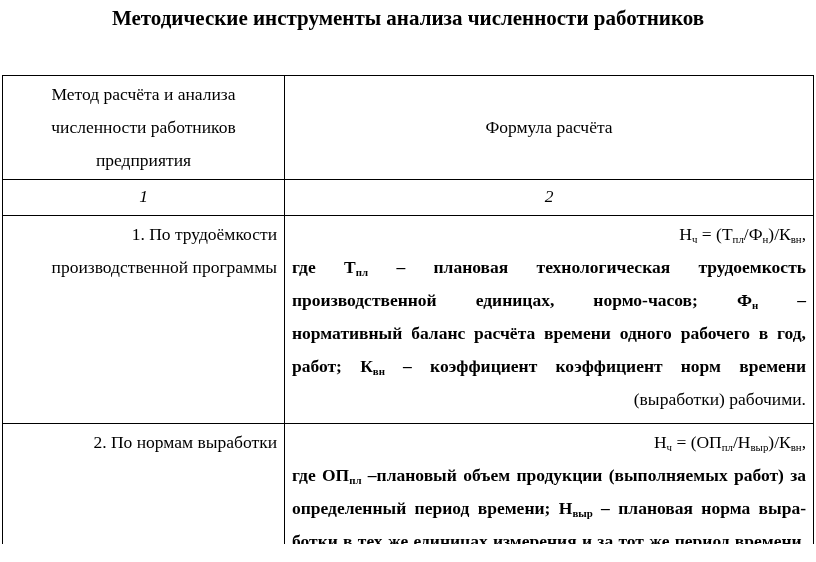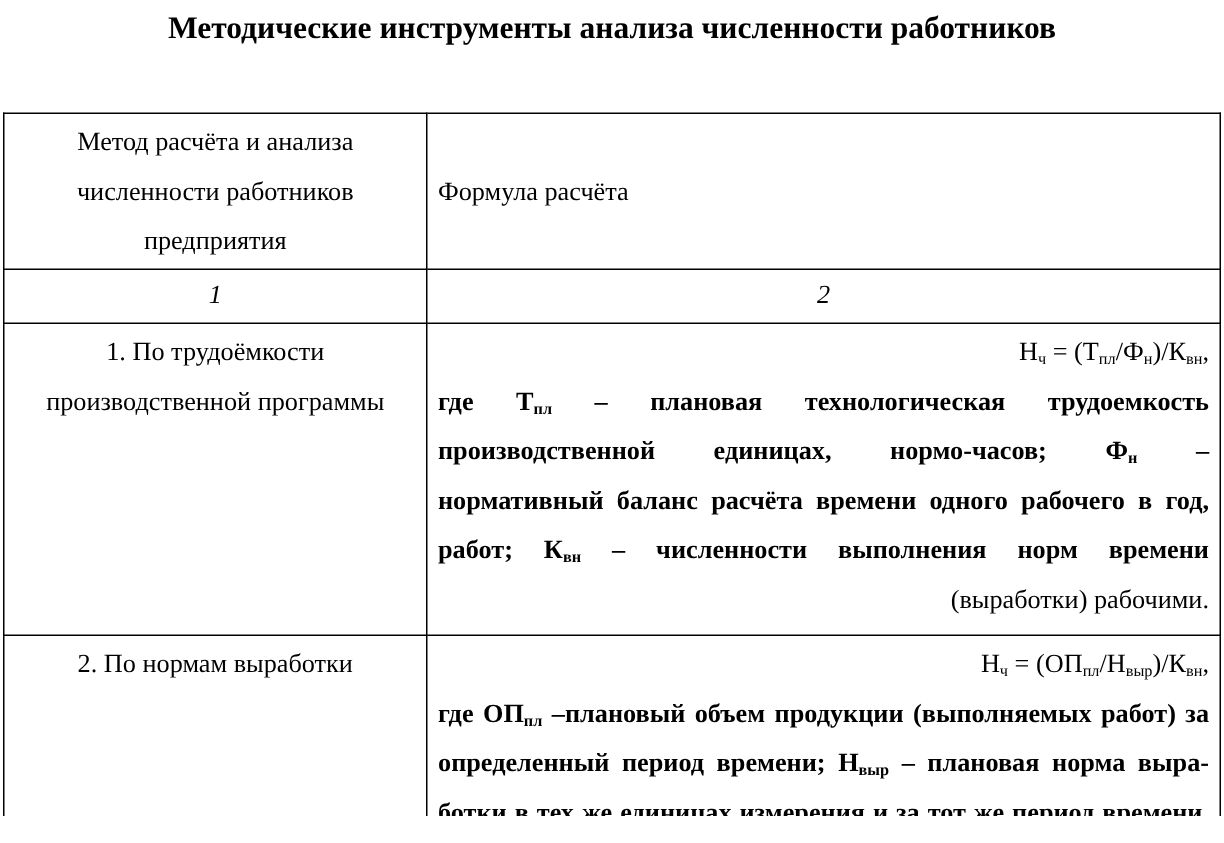--- a/index.html
+++ b/index.html
@@ -37,31 +37,32 @@
     font-size: 17.5px;
     line-height: 33px;
     padding: 2px 7px;
   }
   tr.r-head td { height: 101px; }
   td.th-method {
     text-align: center;
     vertical-align: top;
   }
   td.th-formula {
+    text-align: center;
     vertical-align: middle;
   }
   tr.r-index td {
     height: 36px;
     text-align: center;
     font-style: italic;
     padding-top: 0;
     padding-bottom: 0;
   }
   td.td-method {
-    text-align: center;
+    text-align: right;
     height: 208px;
   }
   tr.r-data2 td.td-method { height: 141px; }
   td.td-formula { text-align: left; }
   .fline { text-align: right; }
   .fline.justify {
     text-align: justify;
     text-align-last: justify;
     font-weight: bold;
   }
@@ -91,21 +92,21 @@
         <td>1</td>
         <td>2</td>
       </tr>
       <tr class="r-data r-data1">
         <td class="td-method">1. По трудоёмкости производственной программы</td>
         <td class="td-formula">
             <div class="fline left"><span>Н</span><sub>ч</sub><span> = (Т</span><sub>пл</sub><span>/Ф</span><sub>н</sub><span>)/К</span><sub>вн</sub><span>,</span></div>
             <div class="fline justify"><span>где Т</span><sub>пл</sub><span> – плановая технологическая трудоемкость</span></div>
             <div class="fline justify"><span>производственной единицах, нормо-часов; Ф</span><sub>н</sub><span> –</span></div>
             <div class="fline justify"><span>нормативный баланс расчёта времени одного рабочего в год,</span></div>
-            <div class="fline justify"><span>работ; К</span><sub>вн</sub><span> – численности выполнения норм времени</span></div>
+            <div class="fline justify"><span>работ; К</span><sub>вн</sub><span> – коэффициент коэффициент норм времени</span></div>
             <div class="fline left"><span>(выработки) рабочими.</span></div>
           </td>
       </tr>
       <tr class="r-data r-data2">
         <td class="td-method">2. По нормам выработки</td>
         <td class="td-formula">
             <div class="fline left"><span>Н</span><sub>ч</sub><span> = (ОП</span><sub>пл</sub><span>/Н</span><sub>выр</sub><span>)/К</span><sub>вн</sub><span>,</span></div>
             <div class="fline justify"><span>где ОП</span><sub>пл</sub><span> –плановый объем продукции (выполняемых работ) за</span></div>
             <div class="fline justify"><span>определенный период времени; Н</span><sub>выр</sub><span> – плановая норма выра-</span></div>
             <div class="fline justify"><span>ботки в тех же единицах измерения и за тот же период времени.</span></div>

